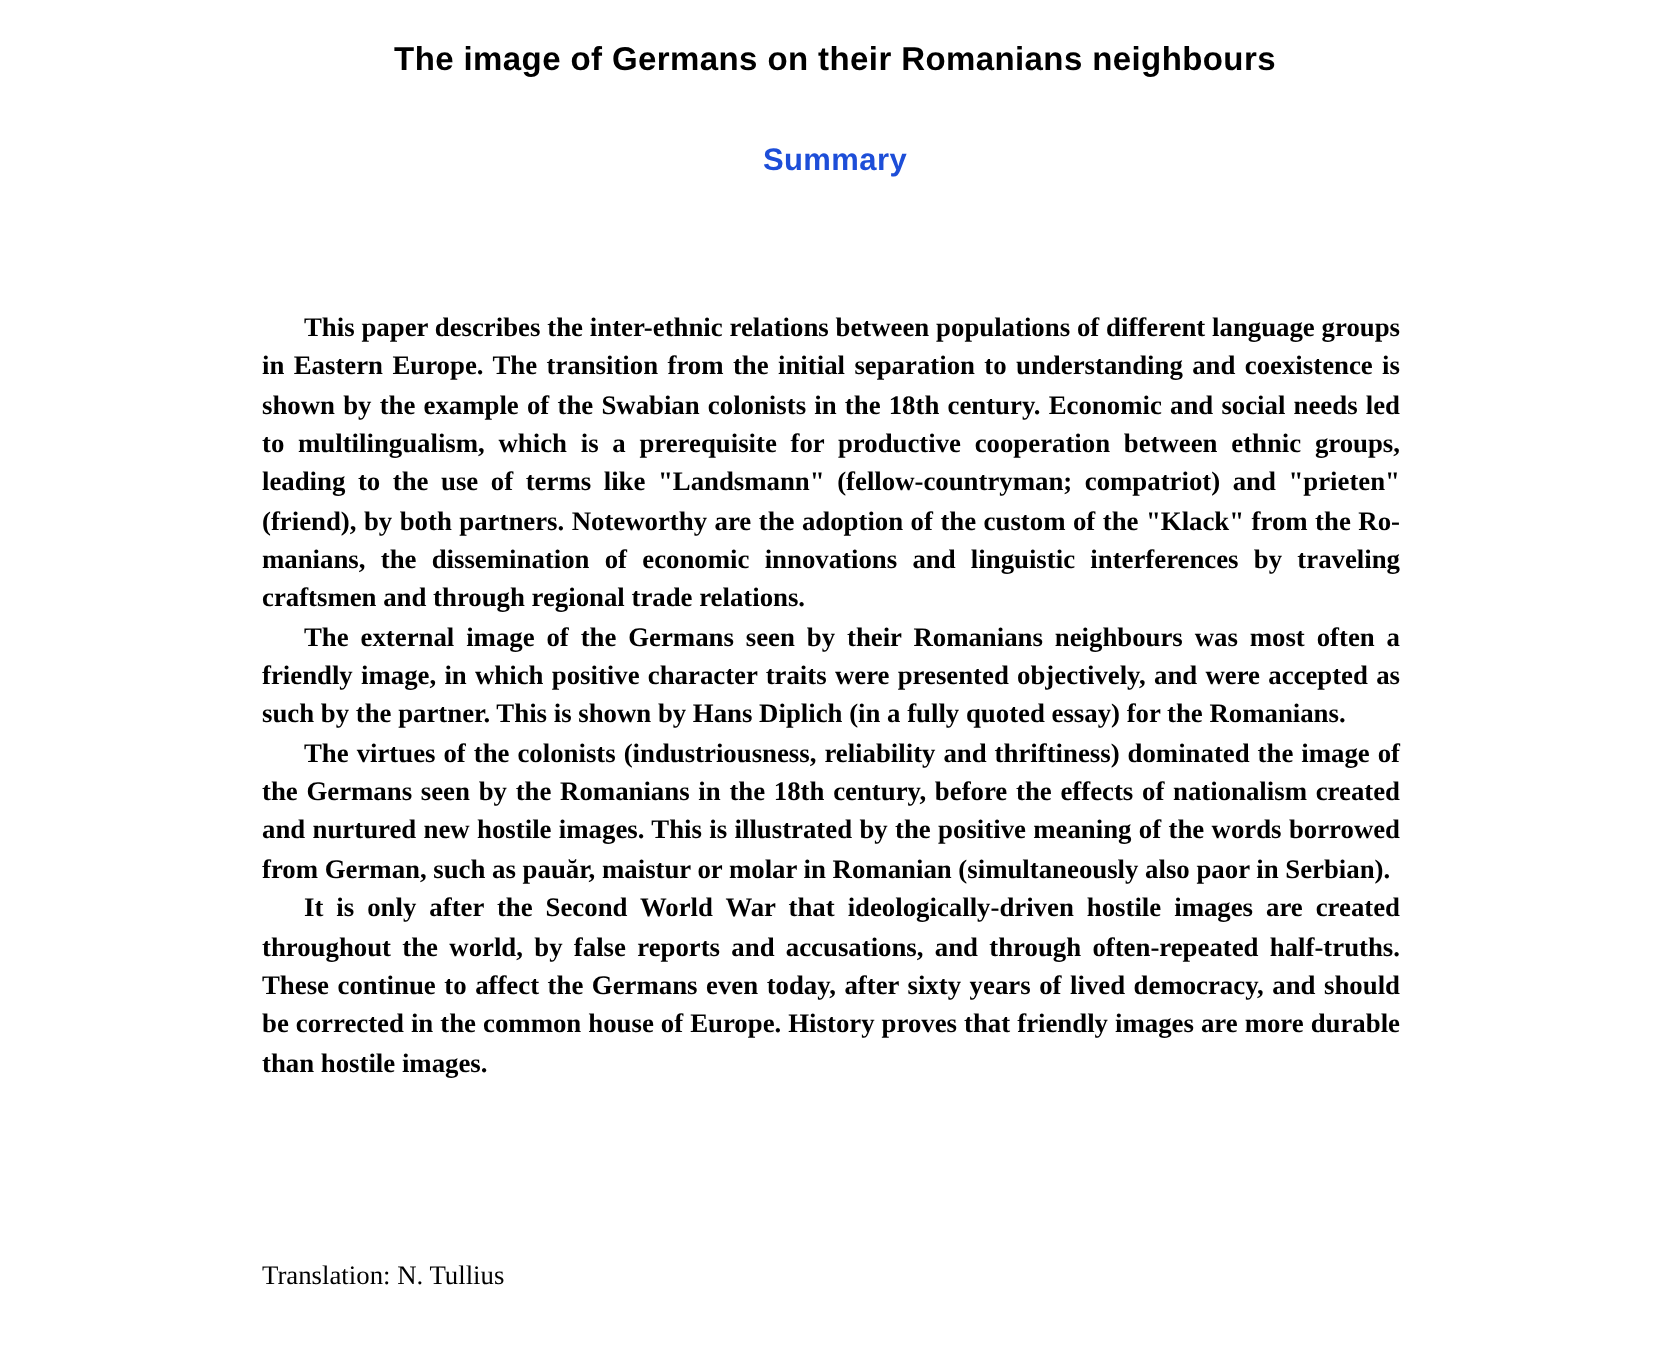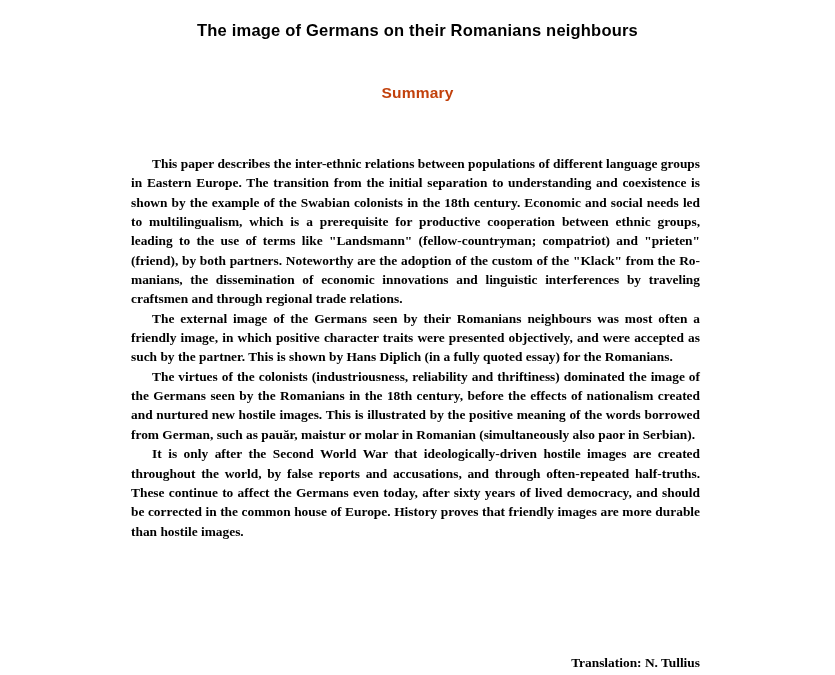--- a/index.html
+++ b/index.html
@@ -34,23 +34,23 @@
     margin: 0;
     padding-top: 21px;
     color: #000000;
   }
   .doc-subtitle {
     font-family: "Liberation Sans", "DejaVu Sans", sans-serif;
     font-weight: bold;
     font-size: 15.5px;
     letter-spacing: 0.2px;
     text-align: center;
-    margin: 16px;
+    margin: 4px;
     padding-top: 28px;
-    color: #c2410c;
+    color: #1d4ed8;
   }
 
   
   .body-block {
     position: absolute;
     left: 131px;
     top: 154px;
     width: 569px;
   }
   .body-block p {
@@ -72,27 +72,26 @@
   .body-block p.indent:last-of-type {
     text-align: justify;
   }
 
   
   .credit {
     position: absolute;
     left: 131px;
     top: 628px;
     width: 569px;
-    text-align: right;
+    text-align: left;
     font-family: "Liberation Serif", "DejaVu Serif", serif;
-    font-weight: bold;
+    font-weight: normal;
     font-size: 13.4px;
     line-height: 19px;
     color: #000000;
-    margin-top: 25px;
   }
 </style>
 </head>
 <body>
 
 <div class="page">
 
   <h1 class="doc-title">The image of Germans on their Romanians neighbours</h1>
 
   <h2 class="doc-subtitle">Summary</h2>

